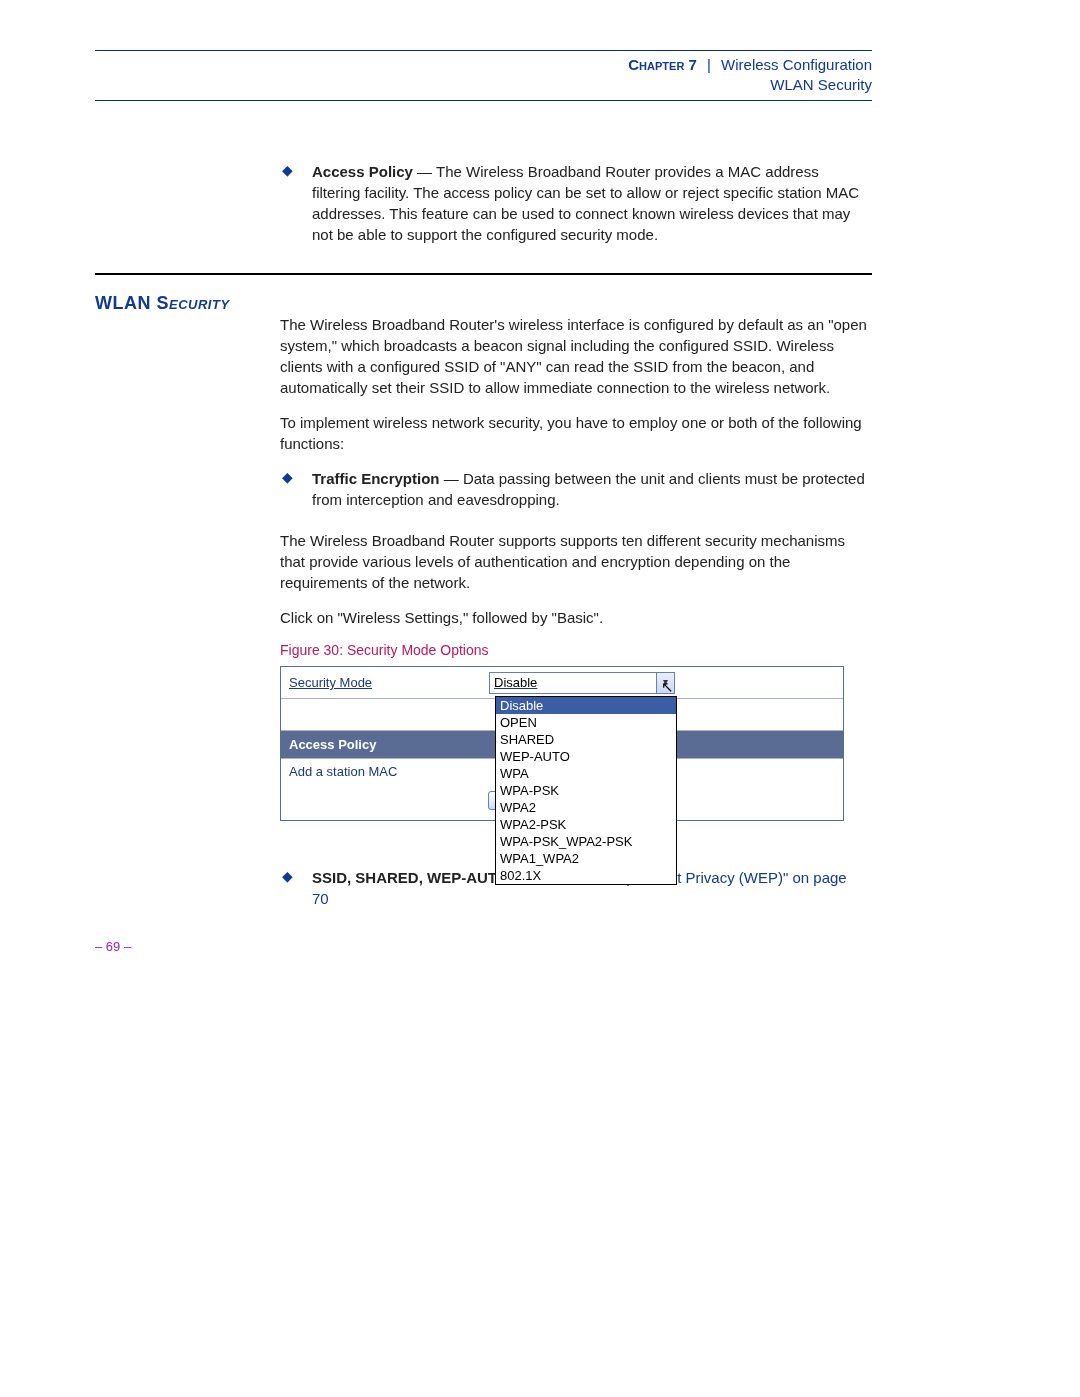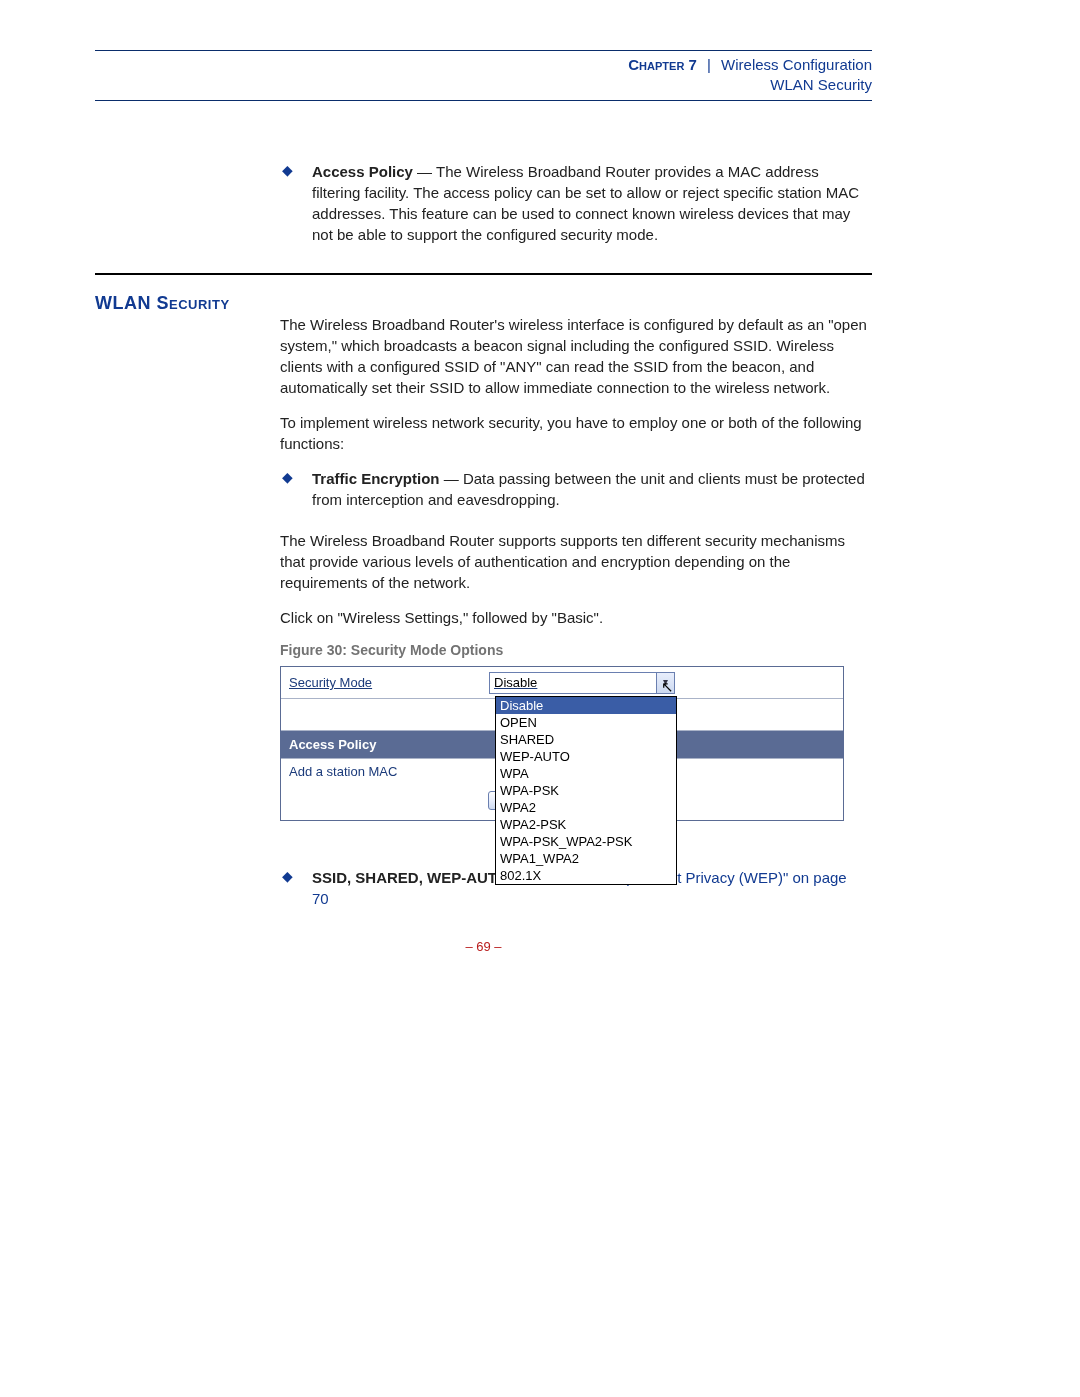--- a/index.html
+++ b/index.html
@@ -79,22 +79,22 @@
     font-size: 18px;
     letter-spacing: 0.5px;
     margin: 0 0 4px 0;
   }
   .sect-head .sc { font-variant: small-caps; }
 
   .upper-gap { height: 38px; }
 
   
   .fig-cap {
-    color: #737373;
-    font-weight: bold;
+    color: #be185d;
+    font-weight: normal;
     font-size: 14px;
     margin: 14px 0 8px 0;
   }
 
   
   .panel {
     width: 562px;
     border: 1px solid #5a6b94;
     font-family: Arial, sans-serif;
     font-size: 13px;
@@ -180,22 +180,22 @@
     padding: 1px 14px;
     font-size: 13px;
     color: #000;
     background: linear-gradient(#fefefe, #e8eefc, #cdd9f0);
     margin: 0 6px;
   }
 
   .link { color: #113a91; }
 
   .page-num {
-    text-align: center;
-    color: #b91c1c;
+    text-align: left;
+    color: #a21caf;
     font-size: 13px;
     margin-top: 30px;
   }
 </style>
 </head>
 <body>
 
 <div class="page">
 
   <div class="hdr-line"></div>
@@ -212,21 +212,21 @@
     <ul class="bullet-list">
       <li>
         <span class="b-term">Access Policy</span><span> — </span><span>The Wireless Broadband Router provides a MAC address filtering facility. The access policy can be set to allow or reject specific station MAC addresses. This feature can be used to connect known wireless devices that may not be able to support the configured security mode.</span>
       </li>
     </ul>
   </div>
 
   <hr class="hr-heavy">
 
   <span class="sect-head">
-    <span class="sc">WLAN S</span><span style="font-variant:small-caps;">ecurity</span>
+    <span class="sc">WLAN S</span><span style="font-variant:small-caps;font-style:italic;">ecurity</span>
   </span>
 
   <div class="content-col" style="margin-top:-4px;">
     <p class="para">The Wireless Broadband Router's wireless interface is configured by default as an "open system," which broadcasts a beacon signal including the configured SSID. Wireless clients with a configured SSID of "ANY" can read the SSID from the beacon, and automatically set their SSID to allow immediate connection to the wireless network.</p>
     <p class="para">To implement wireless network security, you have to employ one or both of the following functions:</p>
 
     <ul class="bullet-list" style="margin-top:10px;">
       <li>
         <span class="b-term">Traffic Encryption</span><span> — </span><span>Data passing between the unit and clients must be protected from interception and eavesdropping.</span>
       </li>

